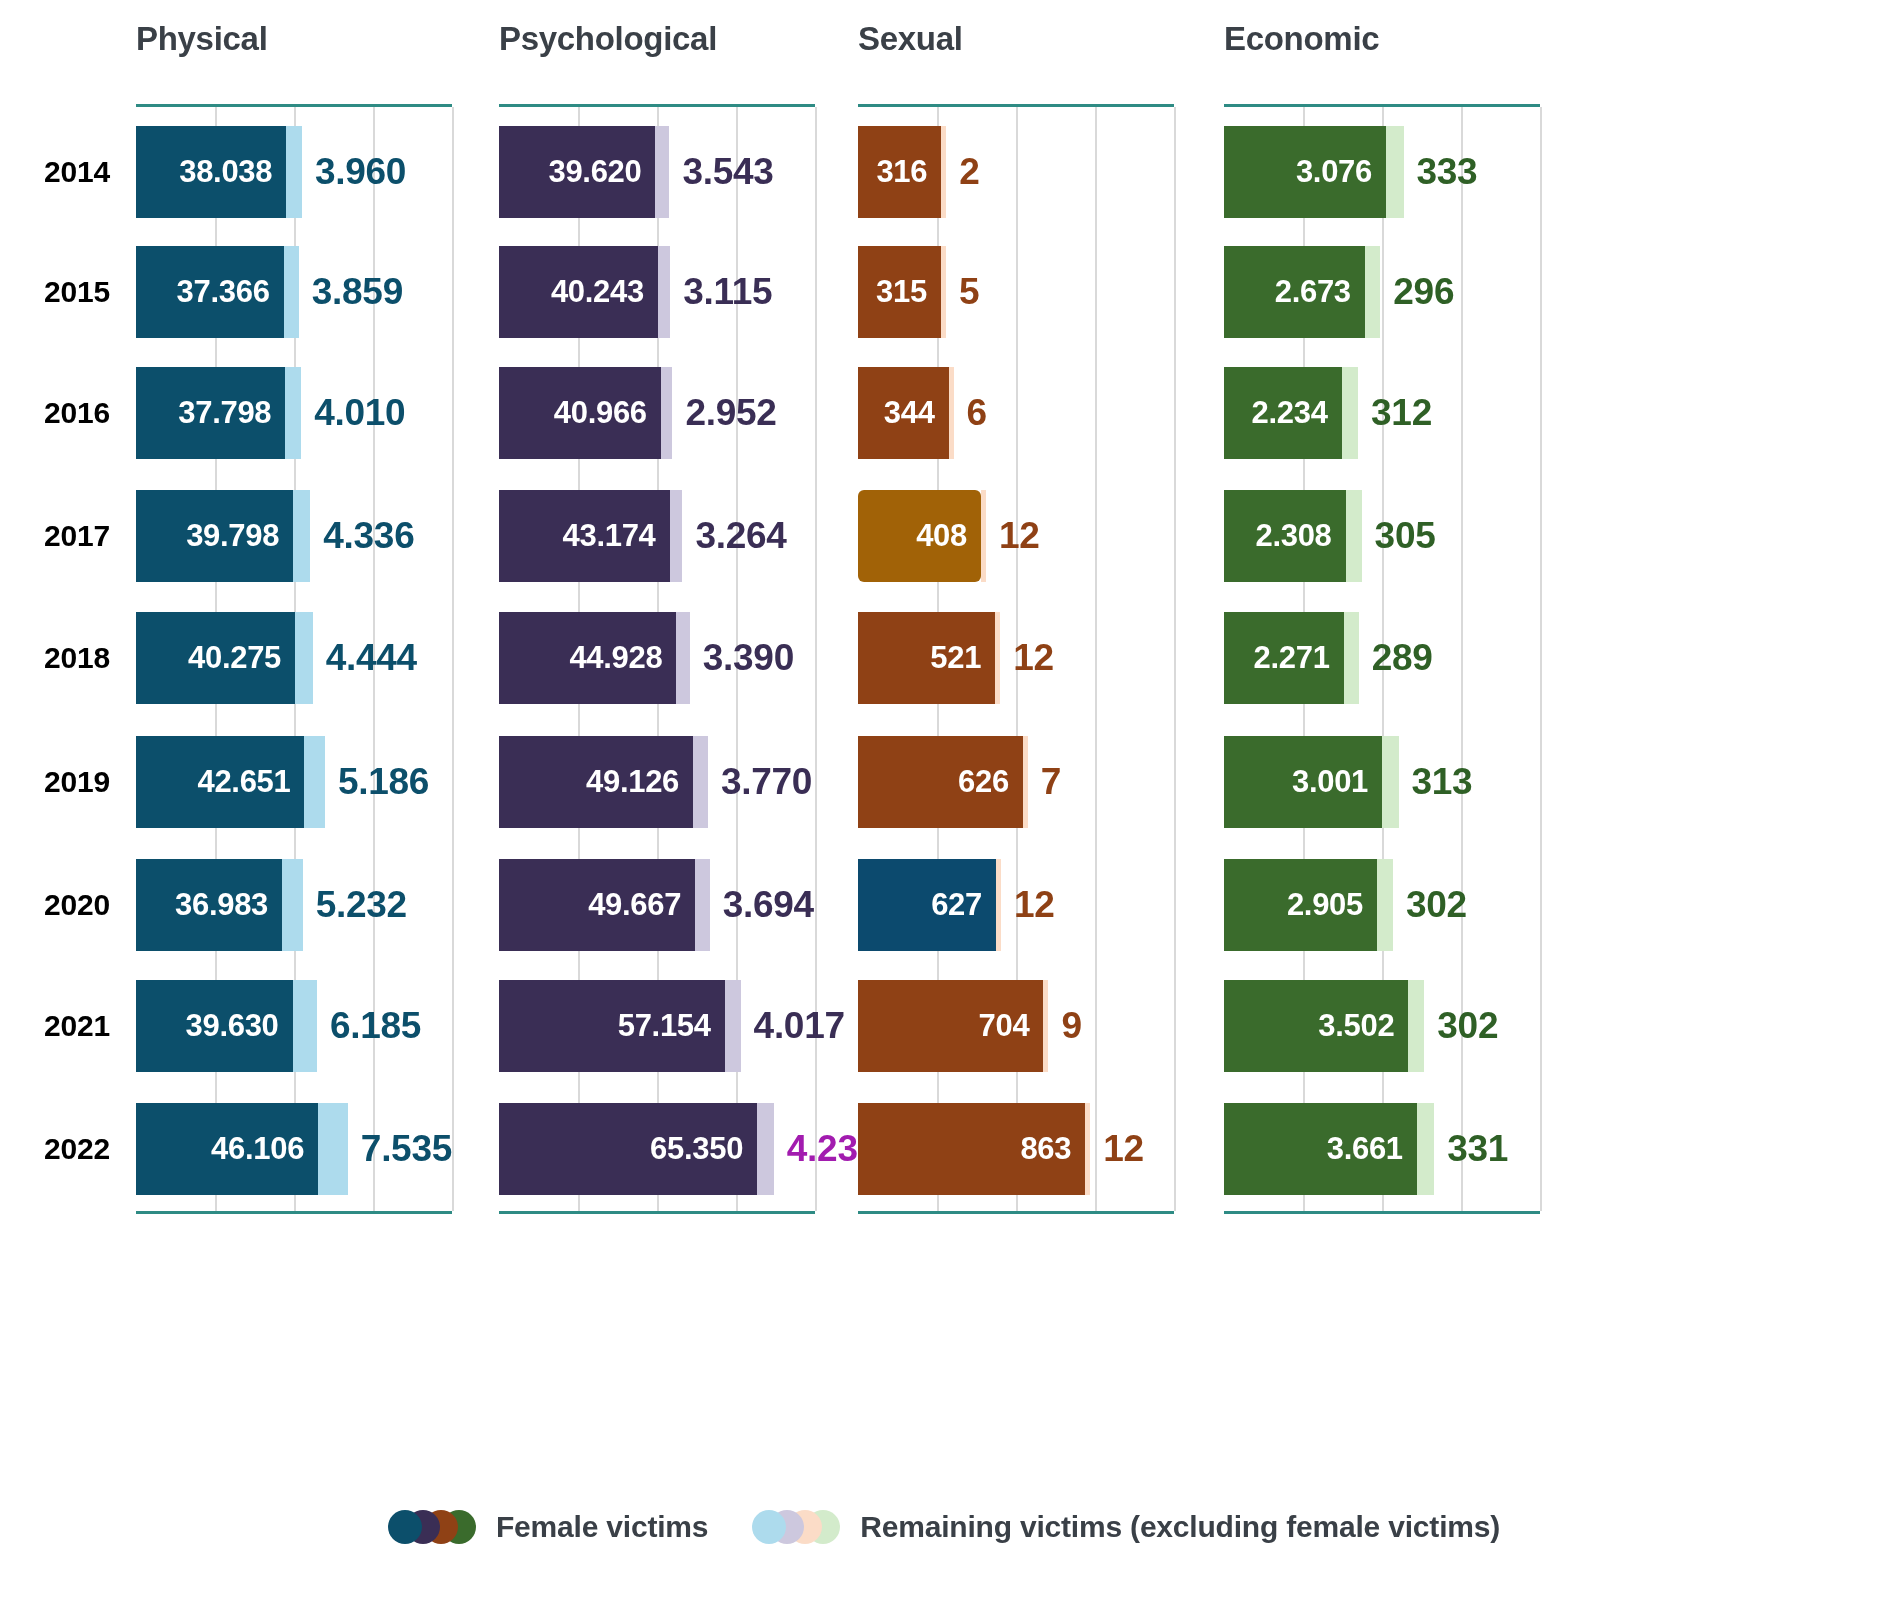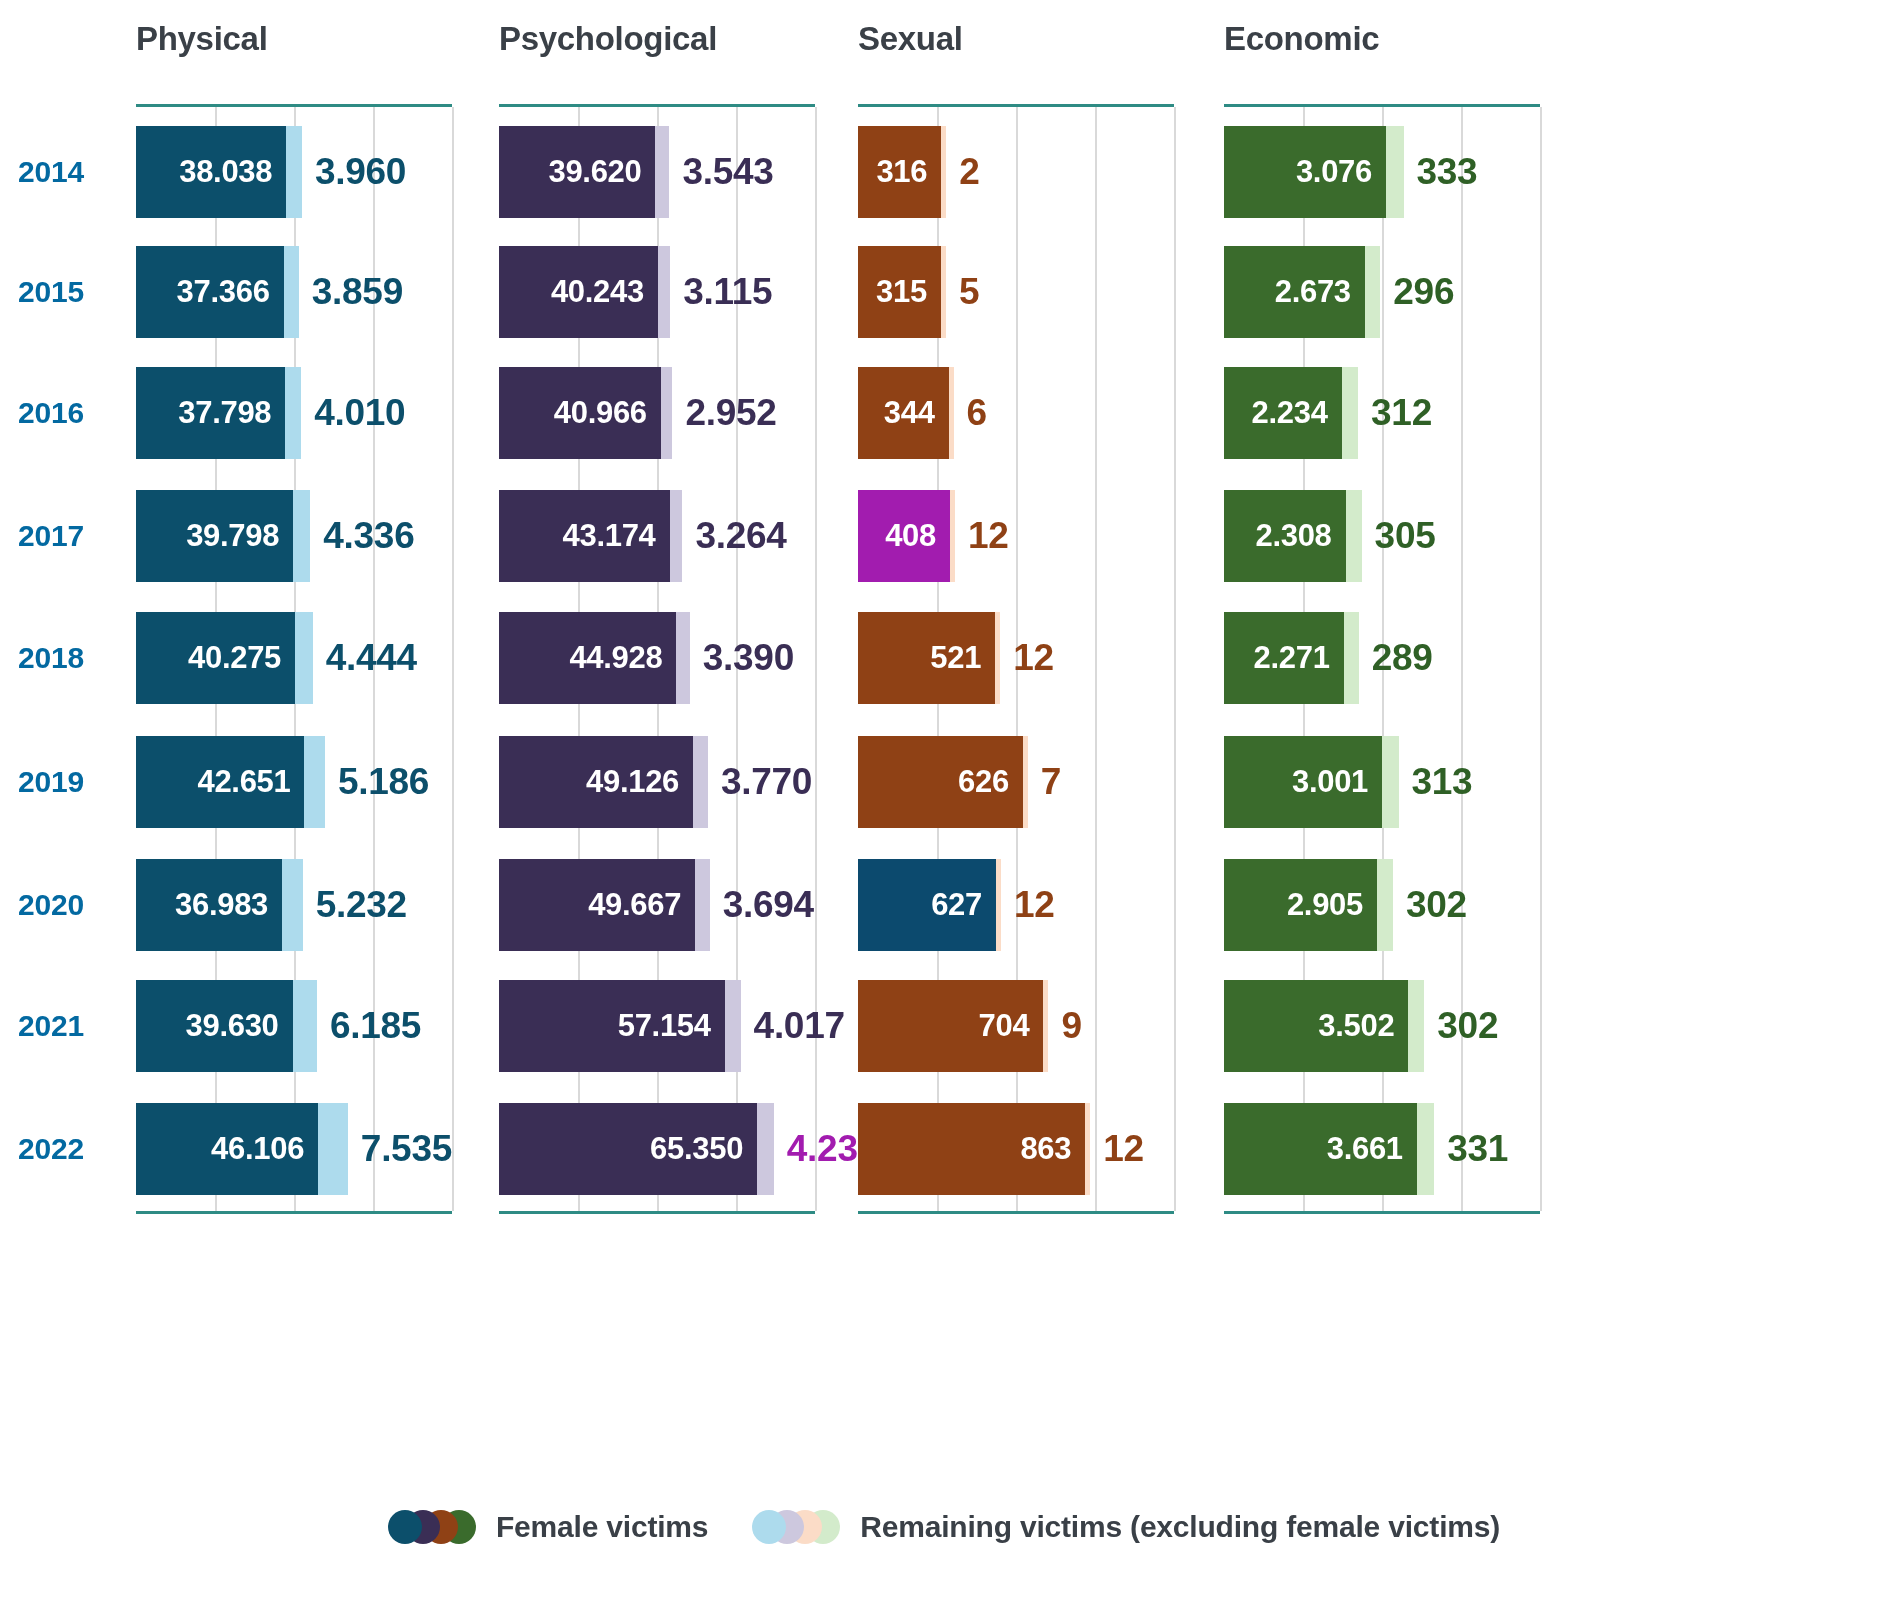--- a/index.html
+++ b/index.html
@@ -29,24 +29,24 @@
     color: #3a4047;
     letter-spacing: -0.3px;
     white-space: nowrap;
   }
 
   
   .year-label {
     position: absolute;
     left: 18px;
     width: 118px;
-    text-align: left;
+    text-align: center;
     font-size: 30px;
     font-weight: bold;
-    color: #0369a1;
+    color: #000000;
     transform: translateY(-50%);
     letter-spacing: -0.2px;
   }
 
   
   .panel {
     position: absolute;
     top: 104px;
     height: 1110px;
   }
@@ -344,21 +344,21 @@
         </div>
         <div class="bar-row" style="top: 309px;">
           <div class="bar-main" style="width: 90.5867px; background: rgb(143, 65, 21);">
             <span class="bar-main-label">344</span>
           </div>
           <div class="bar-sec" style="width: 5px; background: rgb(251, 220, 199);">
             <span class="bar-sec-label" style="color: rgb(143, 65, 21);">6</span>
           </div>
         </div>
         <div class="bar-row" style="top: 432px;">
-          <div class="bar-main" style="width: 92px; background: #a21caf;">
+          <div class="bar-main" style="width: 123px; background: #a16207; border-radius: 6px;">
             <span class="bar-main-label">408</span>
           </div>
           <div class="bar-sec" style="width: 5px; background: rgb(251, 220, 199);">
             <span class="bar-sec-label" style="color: rgb(143, 65, 21);">12</span>
           </div>
         </div>
         <div class="bar-row" style="top: 554px;">
           <div class="bar-main" style="width: 137.197px; background: rgb(143, 65, 21);">
             <span class="bar-main-label">521</span>
           </div>

